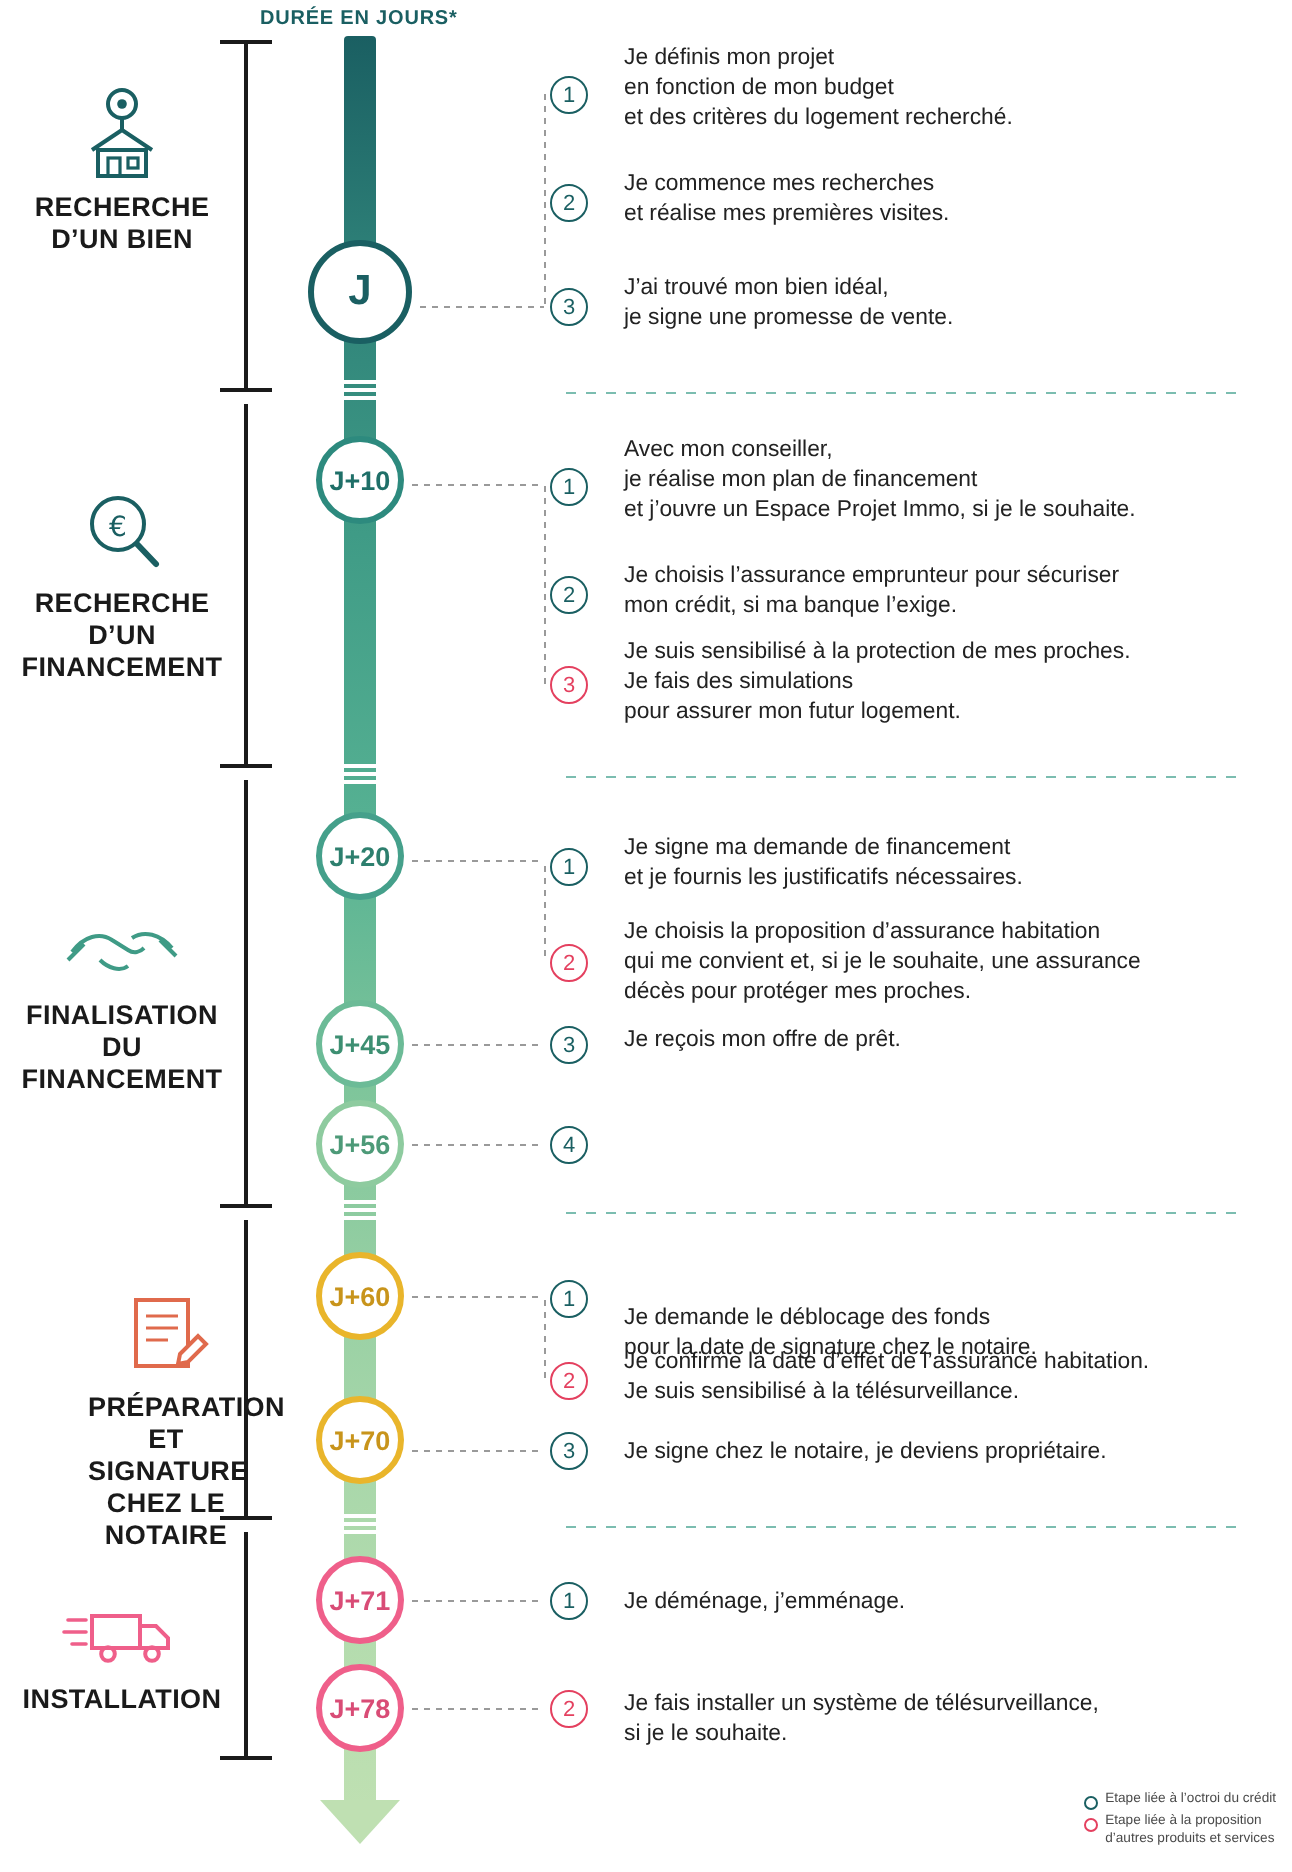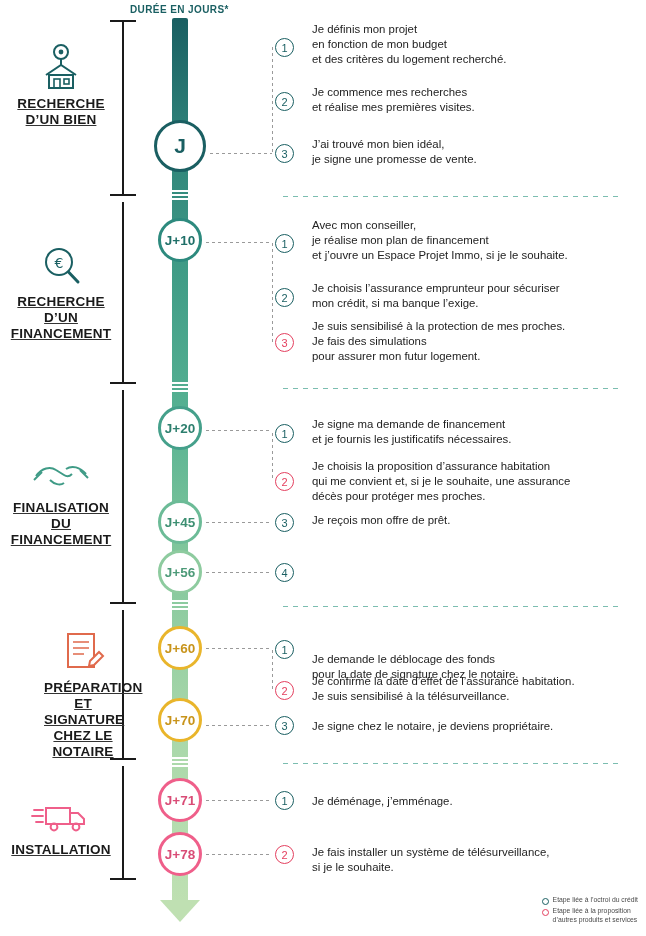--- a/index.html
+++ b/index.html
@@ -55,21 +55,21 @@
 
   
   .axis-line {
     position:absolute; left:122px; width:2px; background:#1a1a1a;
   }
   .axis-tick {
     position:absolute; left:110px; width:26px; height:2px; background:#1a1a1a;
   }
 
   
-  .phase { position:absolute; left:0; width:122px; text-align:center;text-decoration:underline; }
+  .phase { position:absolute; left:0; width:122px; text-align:center; }
   .phase-title {
     font-size:13.5px; font-weight:bold; color:#1a1a1a;
     line-height:1.18; letter-spacing:.2px; white-space:pre-line;
   }
   .phase-icon { height:46px; margin-bottom:6px; display:flex; align-items:flex-end; justify-content:center; }
 
   
   .bubble {
     position:absolute;
     border-radius:50%;
@@ -254,21 +254,21 @@
 
   <div class="step" style="left:275px; top:563px;">4</div>
 
   <div class="dots" style="left:206px; top:430px; width:66px;"></div>
   <div class="dots-v" style="left:272px; top:433px; height:48px;"></div>
   <div class="dots" style="left:206px; top:522px; width:66px;"></div>
   <div class="dots" style="left:206px; top:572px; width:66px;"></div>
 
   <div class="sep-dots" style="top:606px;"></div>
 
-  <div class="phase" style="top:628px;padding-left:44px;">
+  <div class="phase" style="top:644px;padding-left:44px;">
     <div class="phase-icon">
       <svg width="50" height="46" viewBox="0 0 50 46">
         <rect x="10" y="6" width="26" height="33" fill="none" stroke="#e06a4c" stroke-width="2"></rect>
         <path d="M15 14 H31 M15 20 H31 M15 26 H26" stroke="#e06a4c" stroke-width="1.6"></path>
         <path d="M32 33 L41 24 L45 28 L36 37 L31 38 Z" fill="#fff" stroke="#e06a4c" stroke-width="2"></path>
       </svg>
     </div>
     <div class="phase-title">PRÉPARATION
 ET SIGNATURE
 CHEZ LE NOTAIRE</div>

